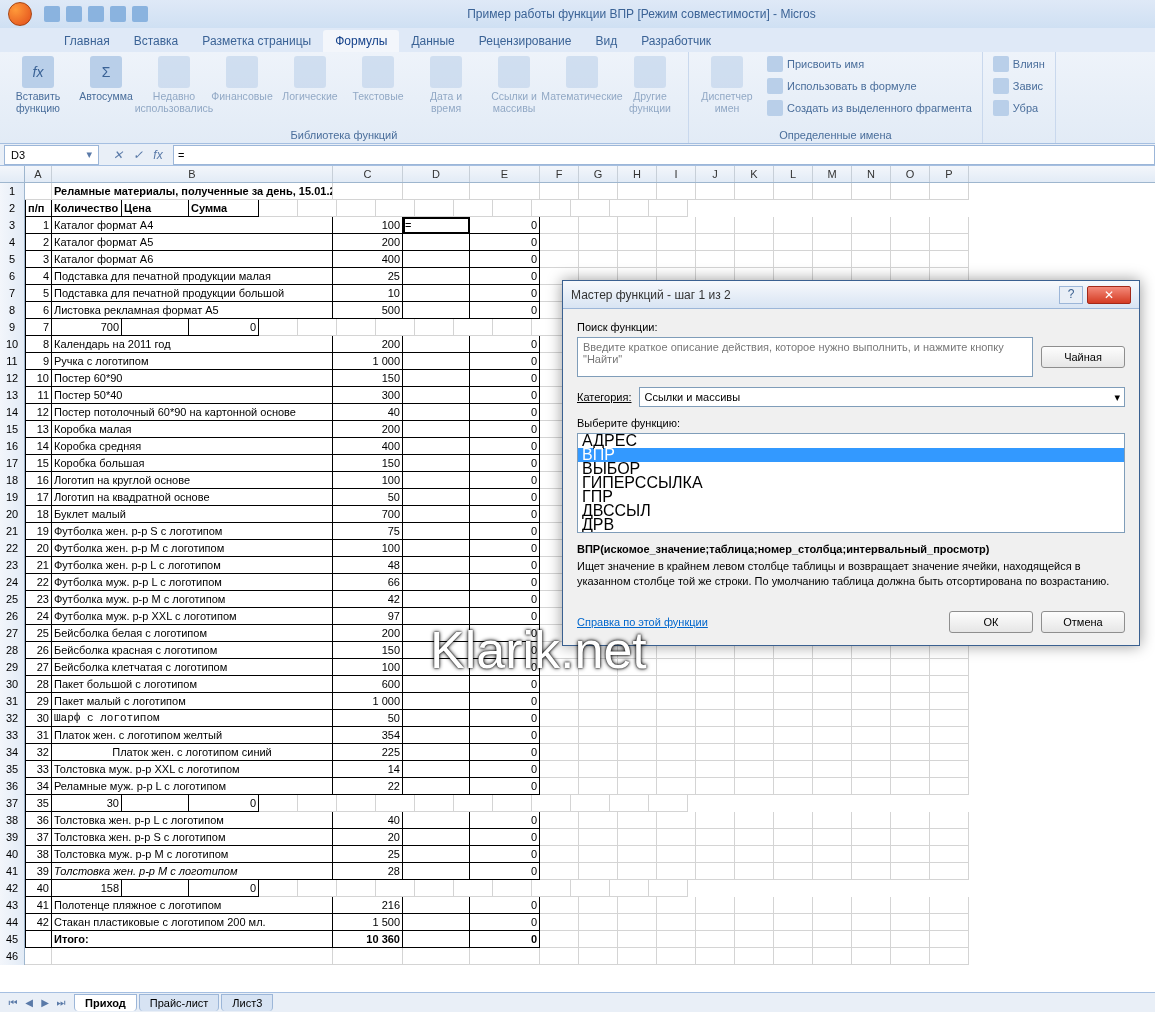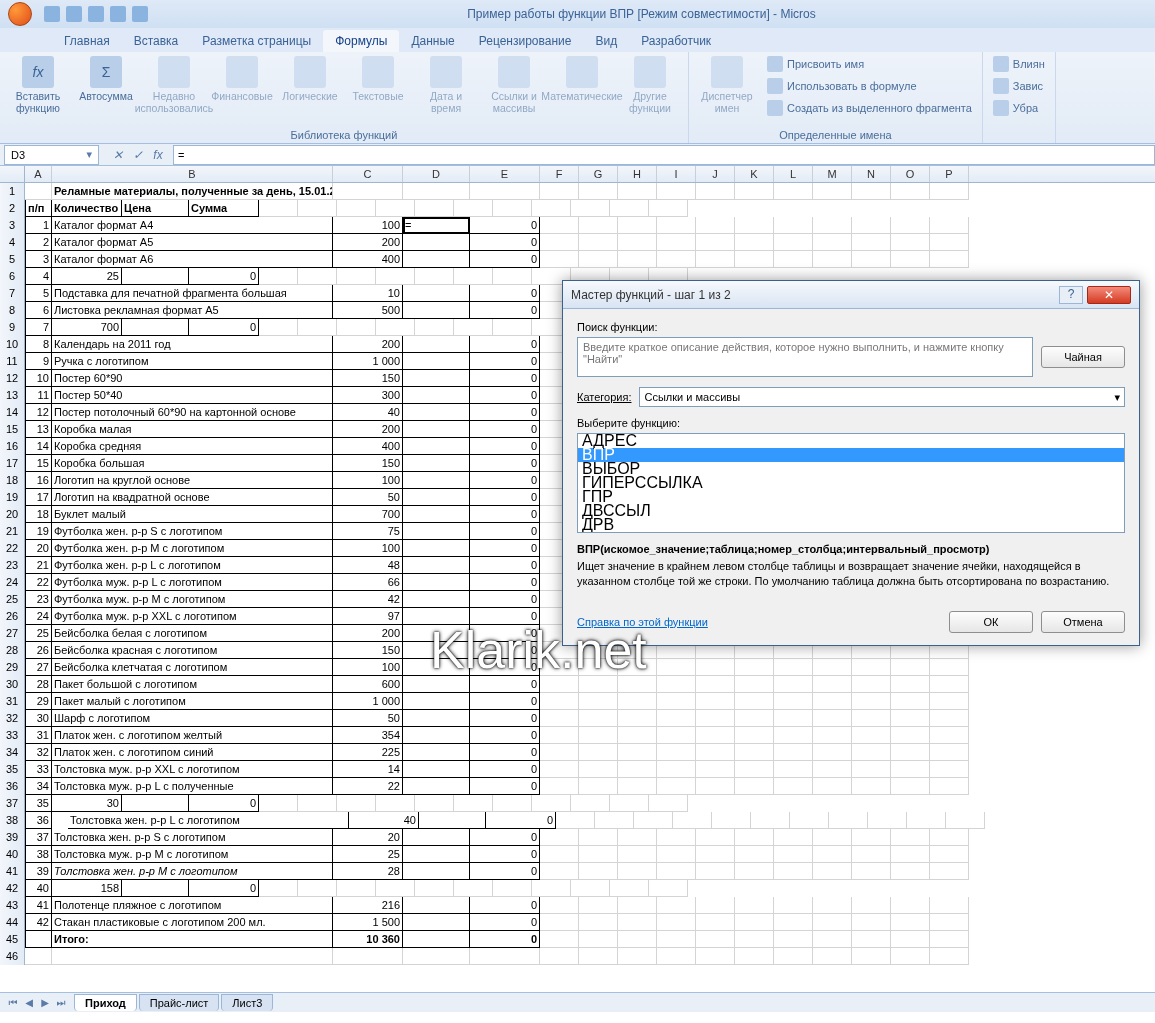--- a/index.html
+++ b/index.html
@@ -328,39 +328,40 @@
         <div class="cell" style="width: 39px;"></div>
         <div class="cell" style="width: 39px;"></div>
         <div class="cell" style="width: 39px;"></div>
         <div class="cell" style="width: 39px;"></div>
         <div class="cell" style="width: 39px;"></div>
         <div class="cell" style="width: 39px;"></div>
       </div>
       <div class="grid-row">
         <div class="row-header">6</div>
         <div class="cell num" style="width: 27px; border-right: 1px solid rgb(0, 0, 0); border-bottom: 1px solid rgb(0, 0, 0); border-left: 1px solid rgb(0, 0, 0);">4</div>
+        <div class="cell" style="width: 281px; border-right: 1px solid rgb(0, 0, 0); border-bottom: 1px solid rgb(0, 0, 0);">Подставка для печатной продукции малая</div>
         <div class="cell num" style="width: 70px; border-right: 1px solid rgb(0, 0, 0); border-bottom: 1px solid rgb(0, 0, 0);">25</div>
         <div class="cell" style="width: 67px; border-right: 1px solid rgb(0, 0, 0); border-bottom: 1px solid rgb(0, 0, 0);"></div>
         <div class="cell num" style="width: 70px; border-right: 1px solid rgb(0, 0, 0); border-bottom: 1px solid rgb(0, 0, 0);">0</div>
         <div class="cell" style="width: 39px;"></div>
         <div class="cell" style="width: 39px;"></div>
         <div class="cell" style="width: 39px;"></div>
         <div class="cell" style="width: 39px;"></div>
         <div class="cell" style="width: 39px;"></div>
         <div class="cell" style="width: 39px;"></div>
         <div class="cell" style="width: 39px;"></div>
         <div class="cell" style="width: 39px;"></div>
         <div class="cell" style="width: 39px;"></div>
         <div class="cell" style="width: 39px;"></div>
         <div class="cell" style="width: 39px;"></div>
       </div>
       <div class="grid-row">
         <div class="row-header">7</div>
         <div class="cell num" style="width: 27px; border-right: 1px solid rgb(0, 0, 0); border-bottom: 1px solid rgb(0, 0, 0); border-left: 1px solid rgb(0, 0, 0);">5</div>
-        <div class="cell" style="width: 281px; border-right: 1px solid rgb(0, 0, 0); border-bottom: 1px solid rgb(0, 0, 0);">Подставка для печатной фрагмента большая</div>
+        <div class="cell" style="width: 281px; border-right: 1px solid rgb(0, 0, 0); border-bottom: 1px solid rgb(0, 0, 0);">Подставка для печатной продукции большой</div>
         <div class="cell num" style="width: 70px; border-right: 1px solid rgb(0, 0, 0); border-bottom: 1px solid rgb(0, 0, 0);">10</div>
         <div class="cell" style="width: 67px; border-right: 1px solid rgb(0, 0, 0); border-bottom: 1px solid rgb(0, 0, 0);"></div>
         <div class="cell num" style="width: 70px; border-right: 1px solid rgb(0, 0, 0); border-bottom: 1px solid rgb(0, 0, 0);">0</div>
         <div class="cell" style="width: 39px;"></div>
         <div class="cell" style="width: 39px;"></div>
         <div class="cell" style="width: 39px;"></div>
         <div class="cell" style="width: 39px;"></div>
         <div class="cell" style="width: 39px;"></div>
         <div class="cell" style="width: 39px;"></div>
         <div class="cell" style="width: 39px;"></div>
@@ -820,21 +821,21 @@
         <div class="cell" style="width: 39px;"></div>
         <div class="cell" style="width: 39px;"></div>
         <div class="cell" style="width: 39px;"></div>
         <div class="cell" style="width: 39px;"></div>
         <div class="cell" style="width: 39px;"></div>
         <div class="cell" style="width: 39px;"></div>
       </div>
       <div class="grid-row">
         <div class="row-header">32</div>
         <div class="cell num" style="width: 27px; border-right: 1px solid rgb(0, 0, 0); border-bottom: 1px solid rgb(0, 0, 0); border-left: 1px solid rgb(0, 0, 0);">30</div>
-        <div class="cell" style="width: 281px; border-right: 1px solid rgb(0, 0, 0); border-bottom: 1px solid rgb(0, 0, 0);">Шарф с логотипом</div>
+        <div class="cell" style="width: 281px; border-right: 1px solid rgb(0, 0, 0); border-bottom: 1px solid rgb(0, 0, 0); font-family: Liberation Mono, monospace;">Шарф с логотипом</div>
         <div class="cell num" style="width: 70px; border-right: 1px solid rgb(0, 0, 0); border-bottom: 1px solid rgb(0, 0, 0);">50</div>
         <div class="cell" style="width: 67px; border-right: 1px solid rgb(0, 0, 0); border-bottom: 1px solid rgb(0, 0, 0);"></div>
         <div class="cell num" style="width: 70px; border-right: 1px solid rgb(0, 0, 0); border-bottom: 1px solid rgb(0, 0, 0);">0</div>
         <div class="cell" style="width: 39px;"></div>
         <div class="cell" style="width: 39px;"></div>
         <div class="cell" style="width: 39px;"></div>
         <div class="cell" style="width: 39px;"></div>
         <div class="cell" style="width: 39px;"></div>
         <div class="cell" style="width: 39px;"></div>
         <div class="cell" style="width: 39px;"></div>
@@ -858,21 +859,21 @@
         <div class="cell" style="width: 39px;"></div>
         <div class="cell" style="width: 39px;"></div>
         <div class="cell" style="width: 39px;"></div>
         <div class="cell" style="width: 39px;"></div>
         <div class="cell" style="width: 39px;"></div>
         <div class="cell" style="width: 39px;"></div>
       </div>
       <div class="grid-row">
         <div class="row-header">34</div>
         <div class="cell num" style="width: 27px; border-right: 1px solid rgb(0, 0, 0); border-bottom: 1px solid rgb(0, 0, 0); border-left: 1px solid rgb(0, 0, 0);">32</div>
-        <div class="cell" style="width: 281px; border-right: 1px solid rgb(0, 0, 0); border-bottom: 1px solid rgb(0, 0, 0);">Платок жен. с логотипом синий</div>
+        <div class="cell" style="width: 281px; border-right: 1px solid rgb(0, 0, 0); border-bottom: 1px solid rgb(0, 0, 0); text-align: center;">Платок жен. с логотипом синий</div>
         <div class="cell num" style="width: 70px; border-right: 1px solid rgb(0, 0, 0); border-bottom: 1px solid rgb(0, 0, 0);">225</div>
         <div class="cell" style="width: 67px; border-right: 1px solid rgb(0, 0, 0); border-bottom: 1px solid rgb(0, 0, 0);"></div>
         <div class="cell num" style="width: 70px; border-right: 1px solid rgb(0, 0, 0); border-bottom: 1px solid rgb(0, 0, 0);">0</div>
         <div class="cell" style="width: 39px;"></div>
         <div class="cell" style="width: 39px;"></div>
         <div class="cell" style="width: 39px;"></div>
         <div class="cell" style="width: 39px;"></div>
         <div class="cell" style="width: 39px;"></div>
         <div class="cell" style="width: 39px;"></div>
         <div class="cell" style="width: 39px;"></div>
@@ -896,21 +897,21 @@
         <div class="cell" style="width: 39px;"></div>
         <div class="cell" style="width: 39px;"></div>
         <div class="cell" style="width: 39px;"></div>
         <div class="cell" style="width: 39px;"></div>
         <div class="cell" style="width: 39px;"></div>
         <div class="cell" style="width: 39px;"></div>
       </div>
       <div class="grid-row">
         <div class="row-header">36</div>
         <div class="cell num" style="width: 27px; border-right: 1px solid rgb(0, 0, 0); border-bottom: 1px solid rgb(0, 0, 0); border-left: 1px solid rgb(0, 0, 0);">34</div>
-        <div class="cell" style="width: 281px; border-right: 1px solid rgb(0, 0, 0); border-bottom: 1px solid rgb(0, 0, 0);">Толстовка муж. р-р L с полученные</div>
+        <div class="cell" style="width: 281px; border-right: 1px solid rgb(0, 0, 0); border-bottom: 1px solid rgb(0, 0, 0);">Реламные муж. р-р L с логотипом</div>
         <div class="cell num" style="width: 70px; border-right: 1px solid rgb(0, 0, 0); border-bottom: 1px solid rgb(0, 0, 0);">22</div>
         <div class="cell" style="width: 67px; border-right: 1px solid rgb(0, 0, 0); border-bottom: 1px solid rgb(0, 0, 0);"></div>
         <div class="cell num" style="width: 70px; border-right: 1px solid rgb(0, 0, 0); border-bottom: 1px solid rgb(0, 0, 0);">0</div>
         <div class="cell" style="width: 39px;"></div>
         <div class="cell" style="width: 39px;"></div>
         <div class="cell" style="width: 39px;"></div>
         <div class="cell" style="width: 39px;"></div>
         <div class="cell" style="width: 39px;"></div>
         <div class="cell" style="width: 39px;"></div>
         <div class="cell" style="width: 39px;"></div>
@@ -933,21 +934,21 @@
         <div class="cell" style="width: 39px;"></div>
         <div class="cell" style="width: 39px;"></div>
         <div class="cell" style="width: 39px;"></div>
         <div class="cell" style="width: 39px;"></div>
         <div class="cell" style="width: 39px;"></div>
         <div class="cell" style="width: 39px;"></div>
       </div>
       <div class="grid-row">
         <div class="row-header">38</div>
         <div class="cell num" style="width: 27px; border-right: 1px solid rgb(0, 0, 0); border-bottom: 1px solid rgb(0, 0, 0); border-left: 1px solid rgb(0, 0, 0);">36</div>
-        <div class="cell" style="width: 281px; border-right: 1px solid rgb(0, 0, 0); border-bottom: 1px solid rgb(0, 0, 0); margin-left: 16px;">Толстовка жен. р-р L с логотипом</div>
+        <div class="cell" style="width: 281px; border-right: 1px solid rgb(0, 0, 0); border-bottom: 1px solid rgb(0, 0, 0);">Толстовка жен. р-р L с логотипом</div>
         <div class="cell num" style="width: 70px; border-right: 1px solid rgb(0, 0, 0); border-bottom: 1px solid rgb(0, 0, 0);">40</div>
         <div class="cell" style="width: 67px; border-right: 1px solid rgb(0, 0, 0); border-bottom: 1px solid rgb(0, 0, 0);"></div>
         <div class="cell num" style="width: 70px; border-right: 1px solid rgb(0, 0, 0); border-bottom: 1px solid rgb(0, 0, 0);">0</div>
         <div class="cell" style="width: 39px;"></div>
         <div class="cell" style="width: 39px;"></div>
         <div class="cell" style="width: 39px;"></div>
         <div class="cell" style="width: 39px;"></div>
         <div class="cell" style="width: 39px;"></div>
         <div class="cell" style="width: 39px;"></div>
         <div class="cell" style="width: 39px;"></div>

